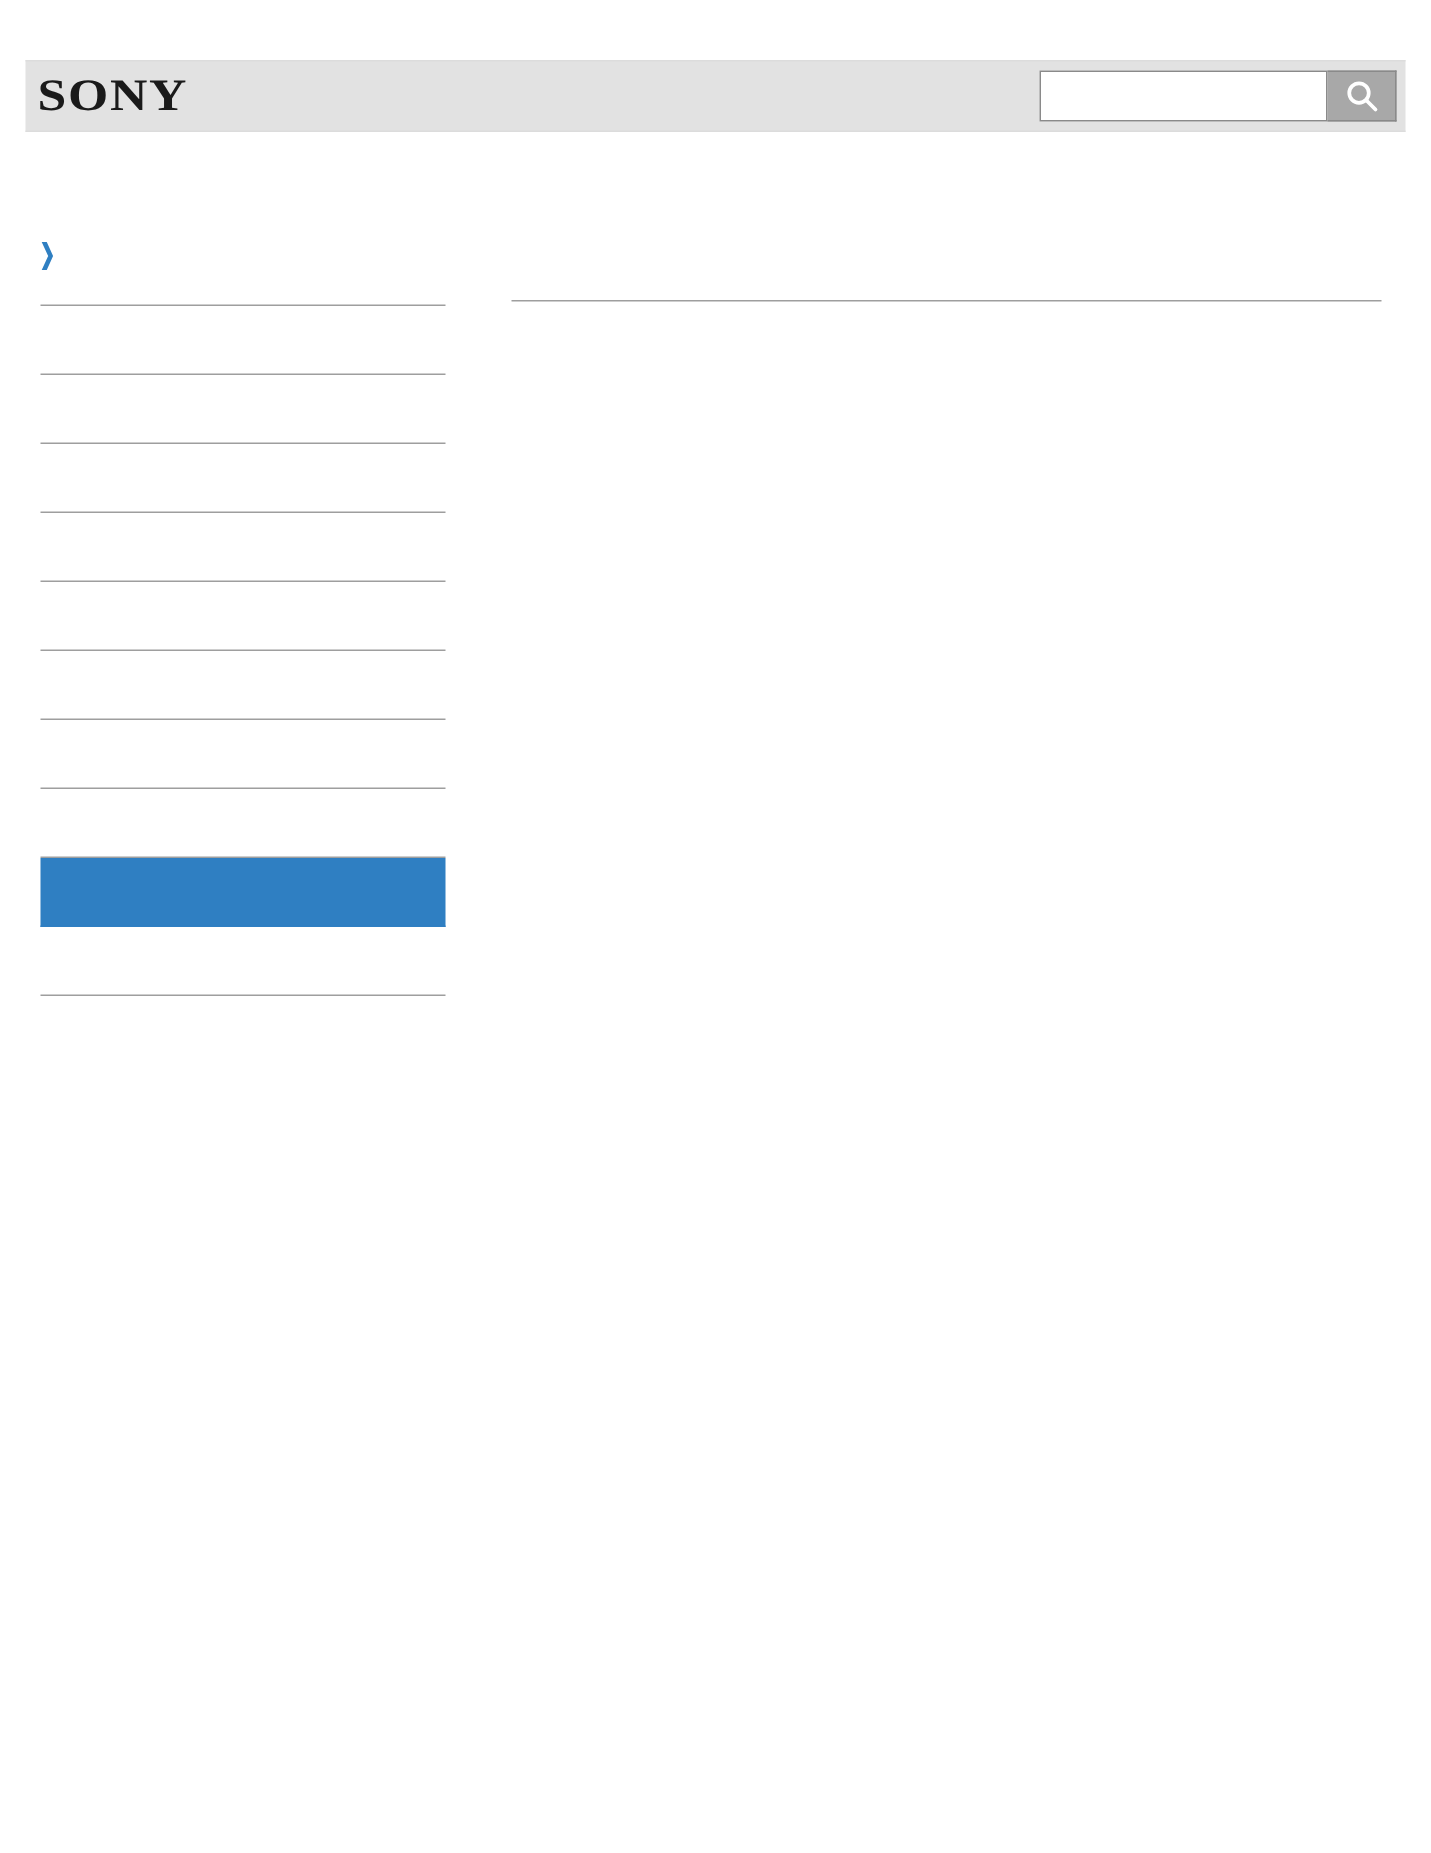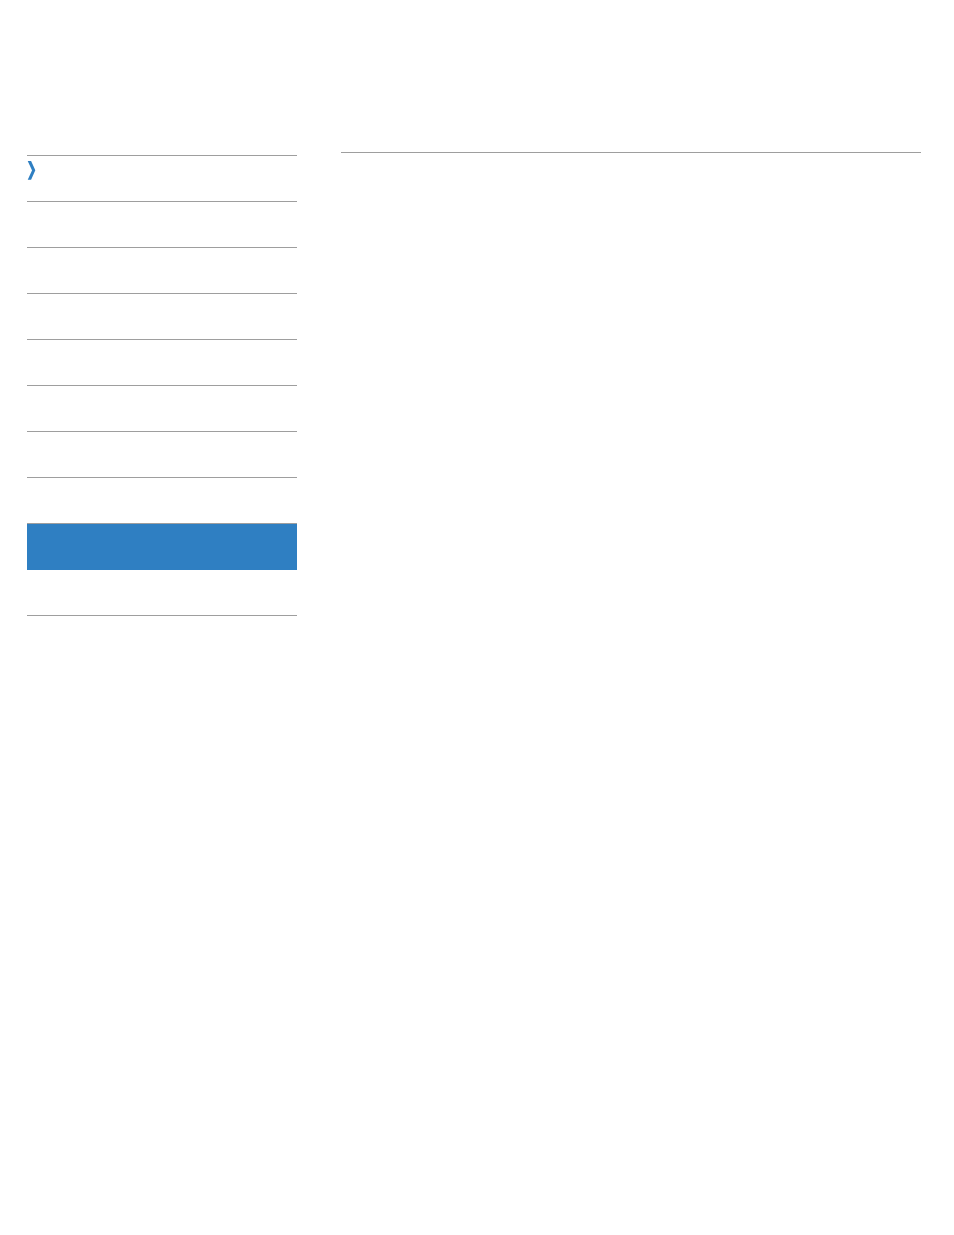--- a/index.html
+++ b/index.html
@@ -110,20 +110,32 @@
     width: 954px;
     text-align: center;
     font-size: 10px;
     color: #333;
   }
 </style>
 </head>
 <body>
 
 <div class="page">
+  <div class="header">
+    <span class="logo">SONY</span>
+    <div class="search-wrap">
+      <input class="search-input" type="text" value="" style="">
+      <button class="search-btn">
+        <svg width="22" height="22" viewBox="0 0 22 22">
+          <circle cx="9" cy="9" r="6.5" fill="none" stroke="#ffffff" stroke-width="2.5"></circle>
+          <line x1="14" y1="14" x2="20" y2="20" stroke="#ffffff" stroke-width="2.5" stroke-linecap="round"></line>
+        </svg>
+      </button>
+    </div>
+  </div>
 
   <div class="chevron-row">
     <span class="chevron">❯</span>
   </div>
 
   <div class="content">
     <nav class="sidebar">
       <a class="nav-item"></a>
       <a class="nav-item"></a>
       <a class="nav-item"></a>

